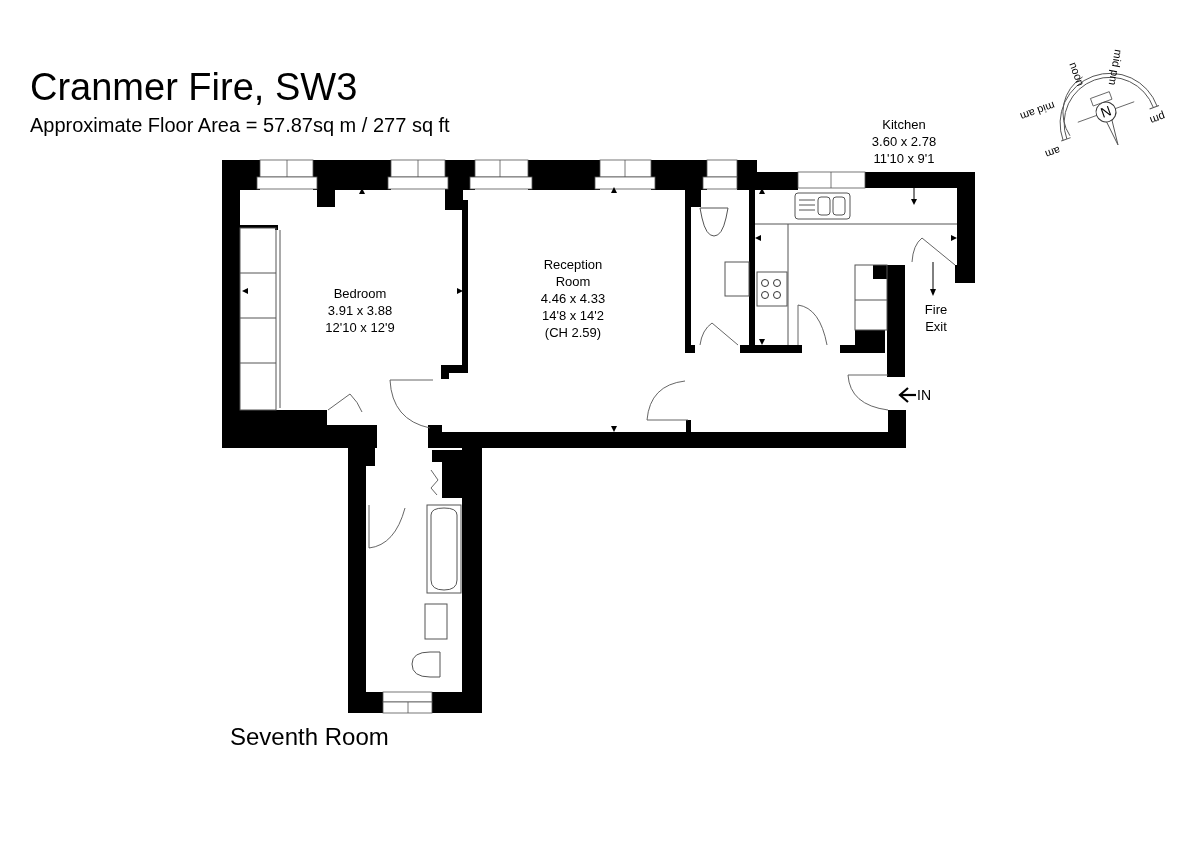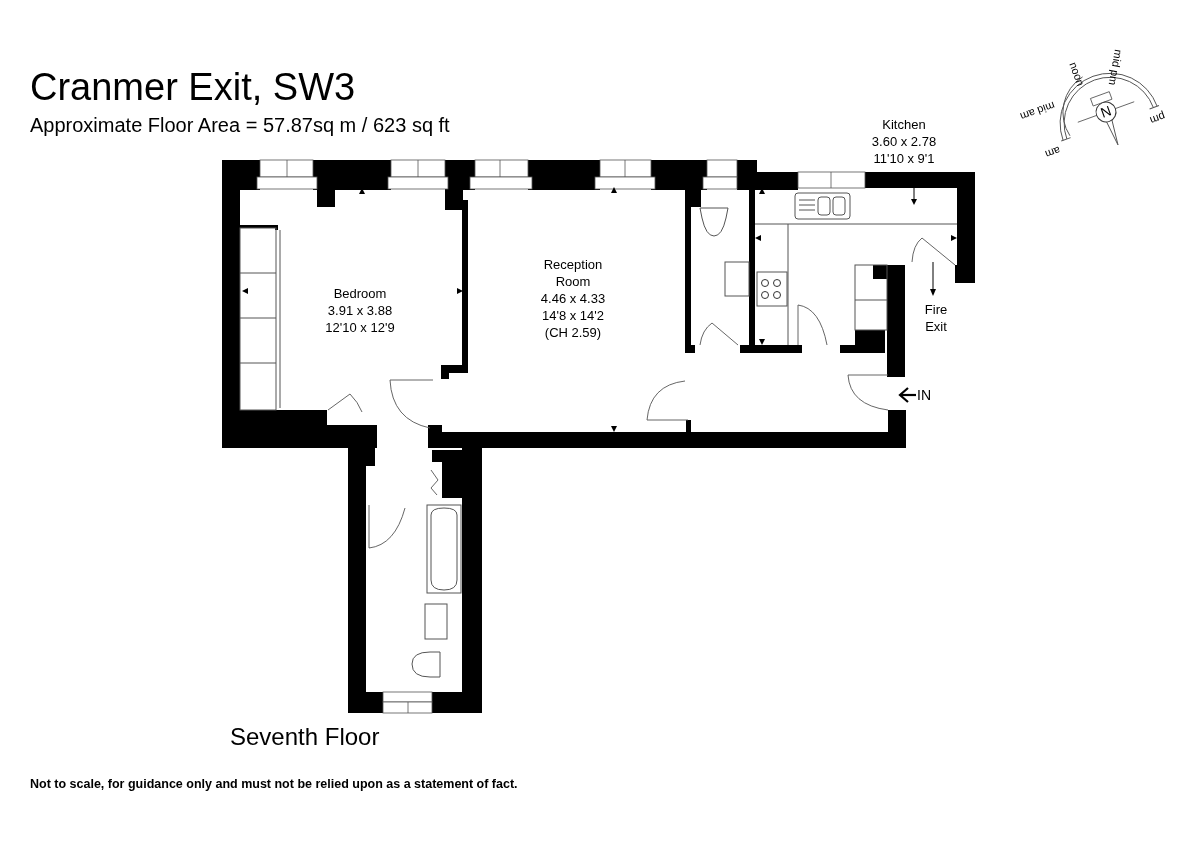--- a/index.html
+++ b/index.html
@@ -12,22 +12,22 @@
   .rlabel { font-family:"Liberation Sans", sans-serif; font-size:13px; fill:#000; text-anchor:middle; }
   .wall { fill:#000; }
   .win { fill:#fff; stroke:#555; stroke-width:0.8; }
   .fix { fill:none; stroke:#555; stroke-width:1; }
   .door { fill:none; stroke:#555; stroke-width:0.9; }
   .compass-text { font-family:"Liberation Sans", sans-serif; font-size:11px; fill:#000; }
 </style>
 </head>
 <body>
 
-<div class="title">Cranmer Exit, SW3</div>
-<div class="subtitle">Approximate Floor Area = 57.87sq m / 623 sq ft</div>
+<div class="title">Cranmer Fire, SW3</div>
+<div class="subtitle">Approximate Floor Area = 57.87sq m / 277 sq ft</div>
 
 <svg class="plan" width="1200" height="848" viewBox="0 0 1200 848" xmlns="http://www.w3.org/2000/svg">
 
   <g>
 
     <rect class="wall" x="222" y="160" width="38" height="30"></rect>
     <rect class="wall" x="313" y="160" width="78" height="30"></rect>
     <rect class="wall" x="445" y="160" width="30" height="30"></rect>
     <rect class="wall" x="528" y="160" width="72" height="30"></rect>
     <rect class="wall" x="651" y="160" width="56" height="30"></rect>
@@ -207,16 +207,15 @@
     <circle cx="0" cy="0" r="10" fill="#fff" stroke="#333" stroke-width="1"></circle>
     <text x="0" y="5" text-anchor="middle" font-family="Liberation Sans, sans-serif" font-size="14" transform="rotate(180 0 0)">N</text>
     <text class="compass-text" x="-56" y="24" transform="rotate(180 -56 20)">am</text>
     <text class="compass-text" x="-70" y="-20" transform="rotate(180 -58 -24)">mid am</text>
     <text class="compass-text" x="-18" y="-58" transform="rotate(90 -18 -58)">noon</text>
     <text class="compass-text" x="30" y="-56" transform="rotate(120 30 -56)">mid pm</text>
     <text class="compass-text" x="70" y="28" transform="rotate(180 62 24)">pm</text>
   </g>
 </svg>
 
-<div class="floor-label">Seventh Floor</div>
+<div class="floor-label">Seventh Room</div>
 <div class="disclaimer">
-  <div>Not to scale, for guidance only and must not be relied upon as a statement of fact.</div>
 </div>
 
 </body></html>

